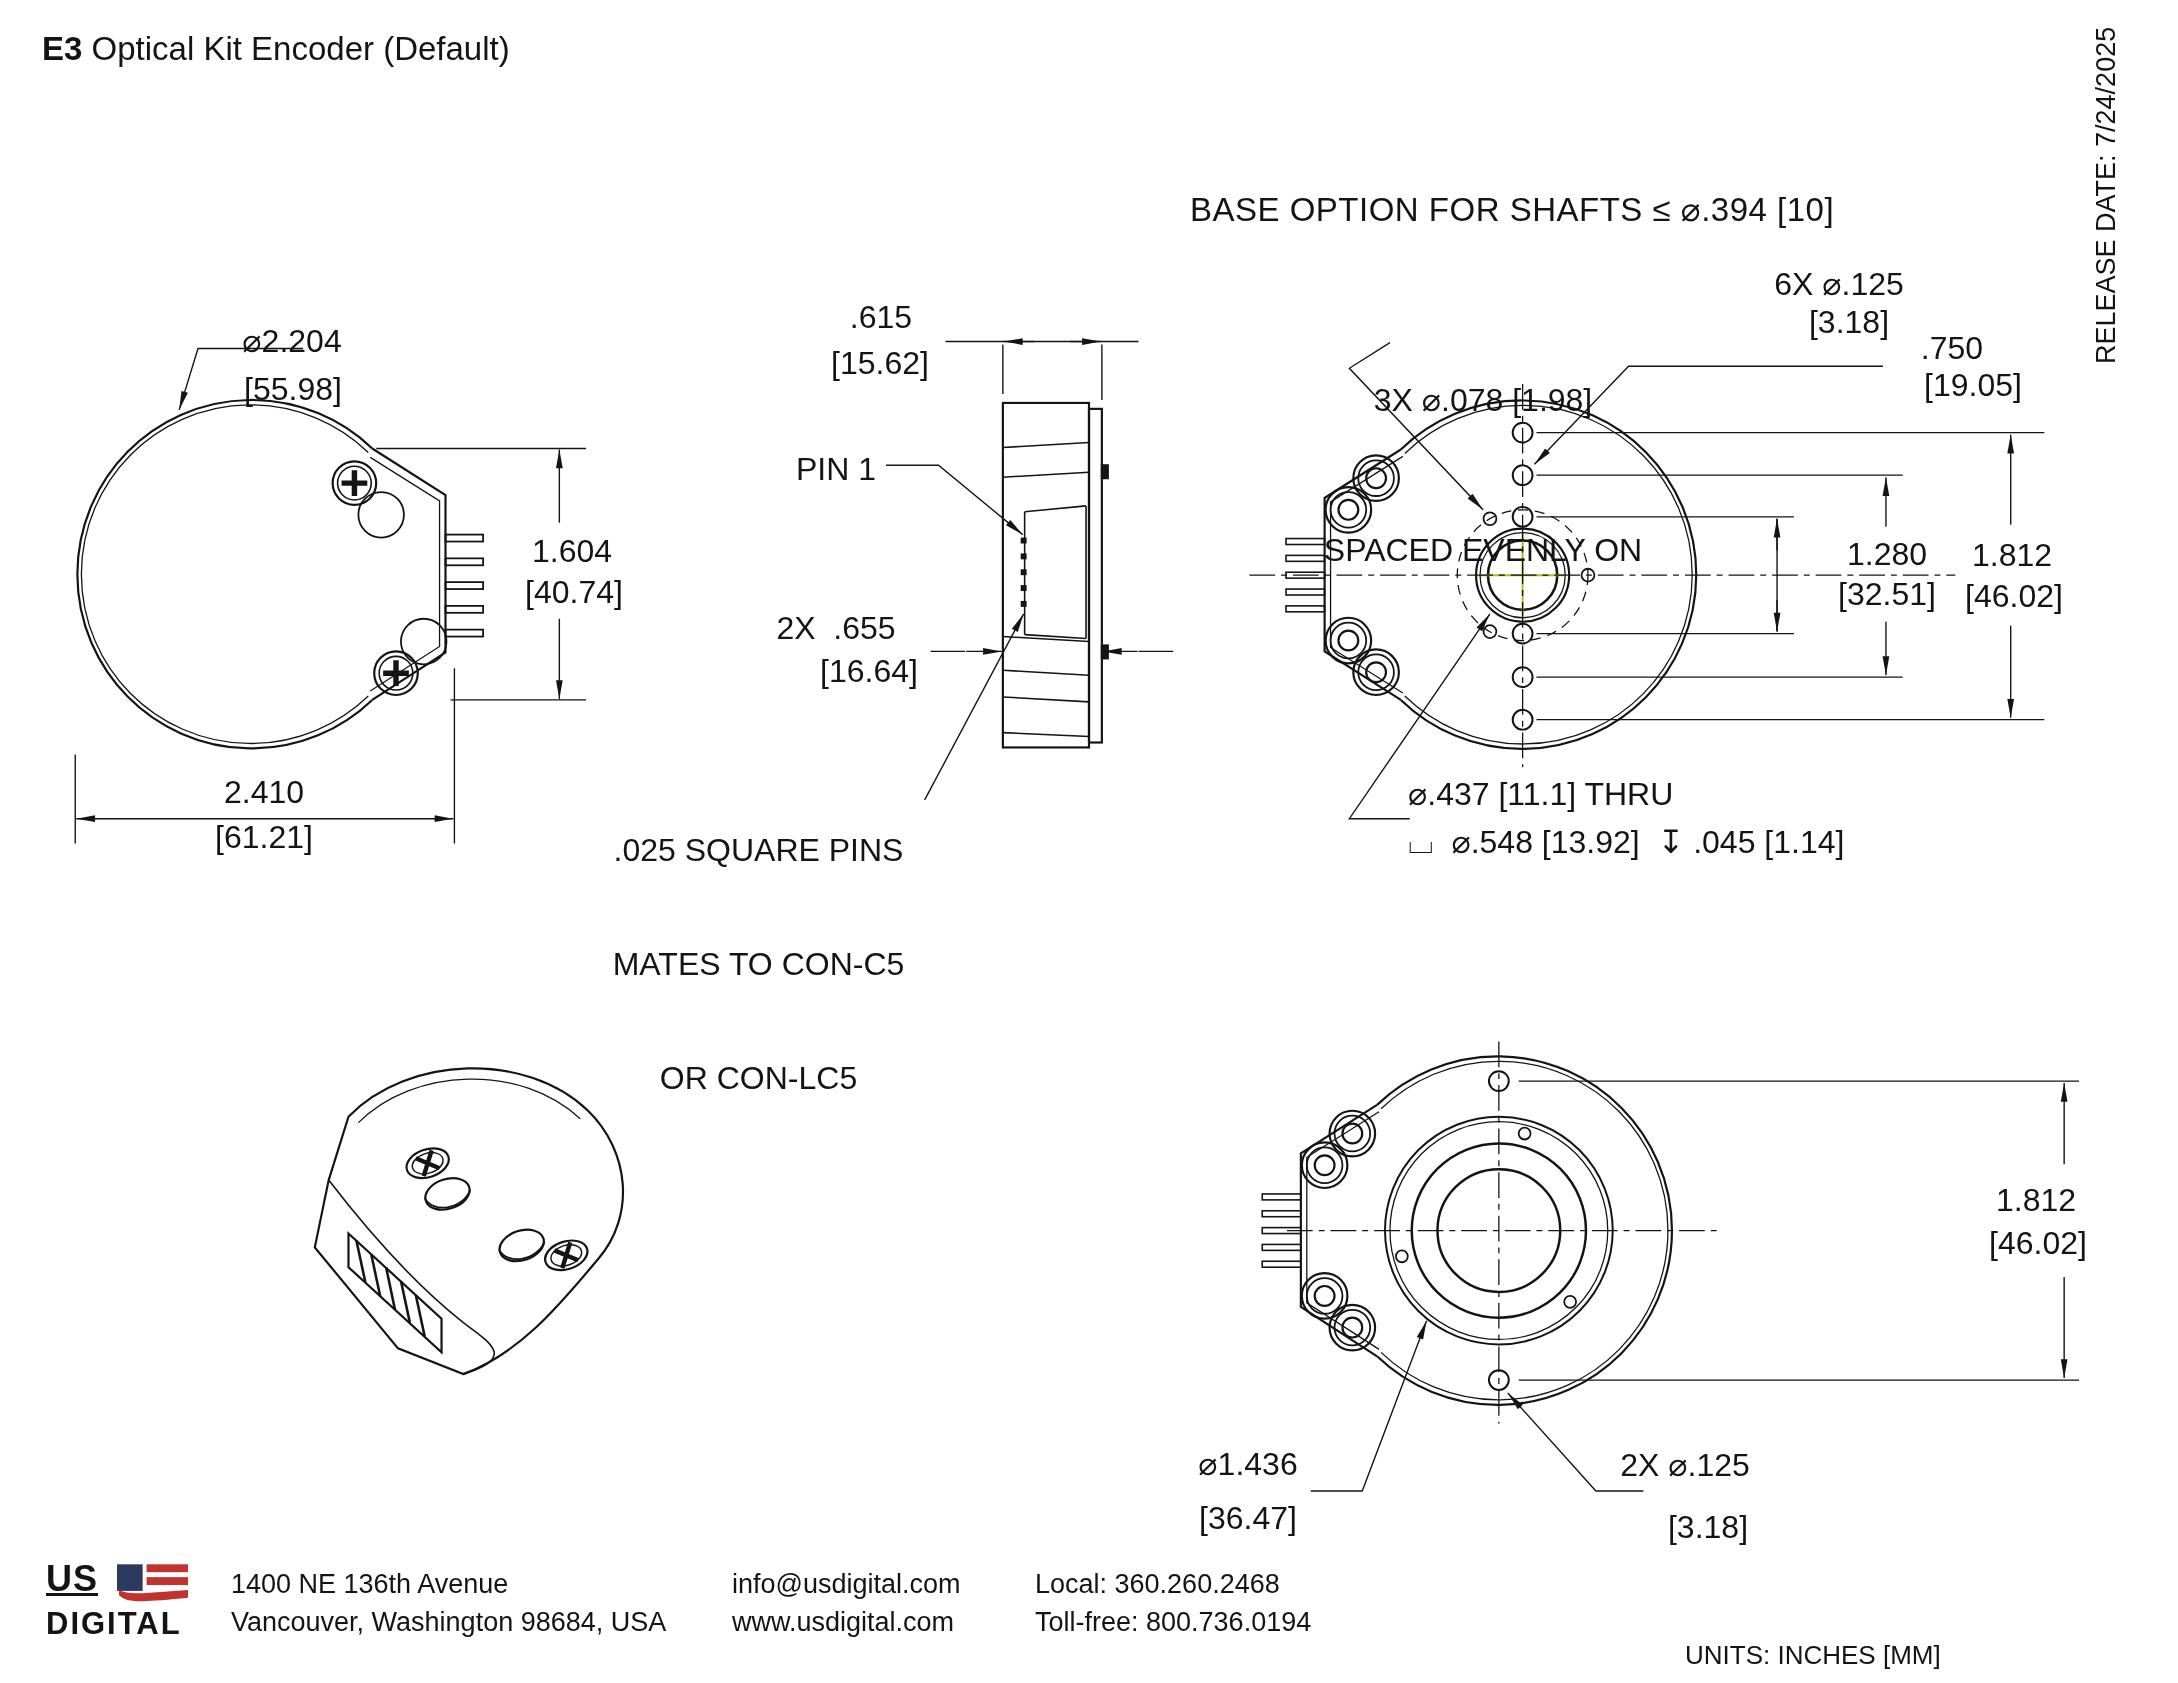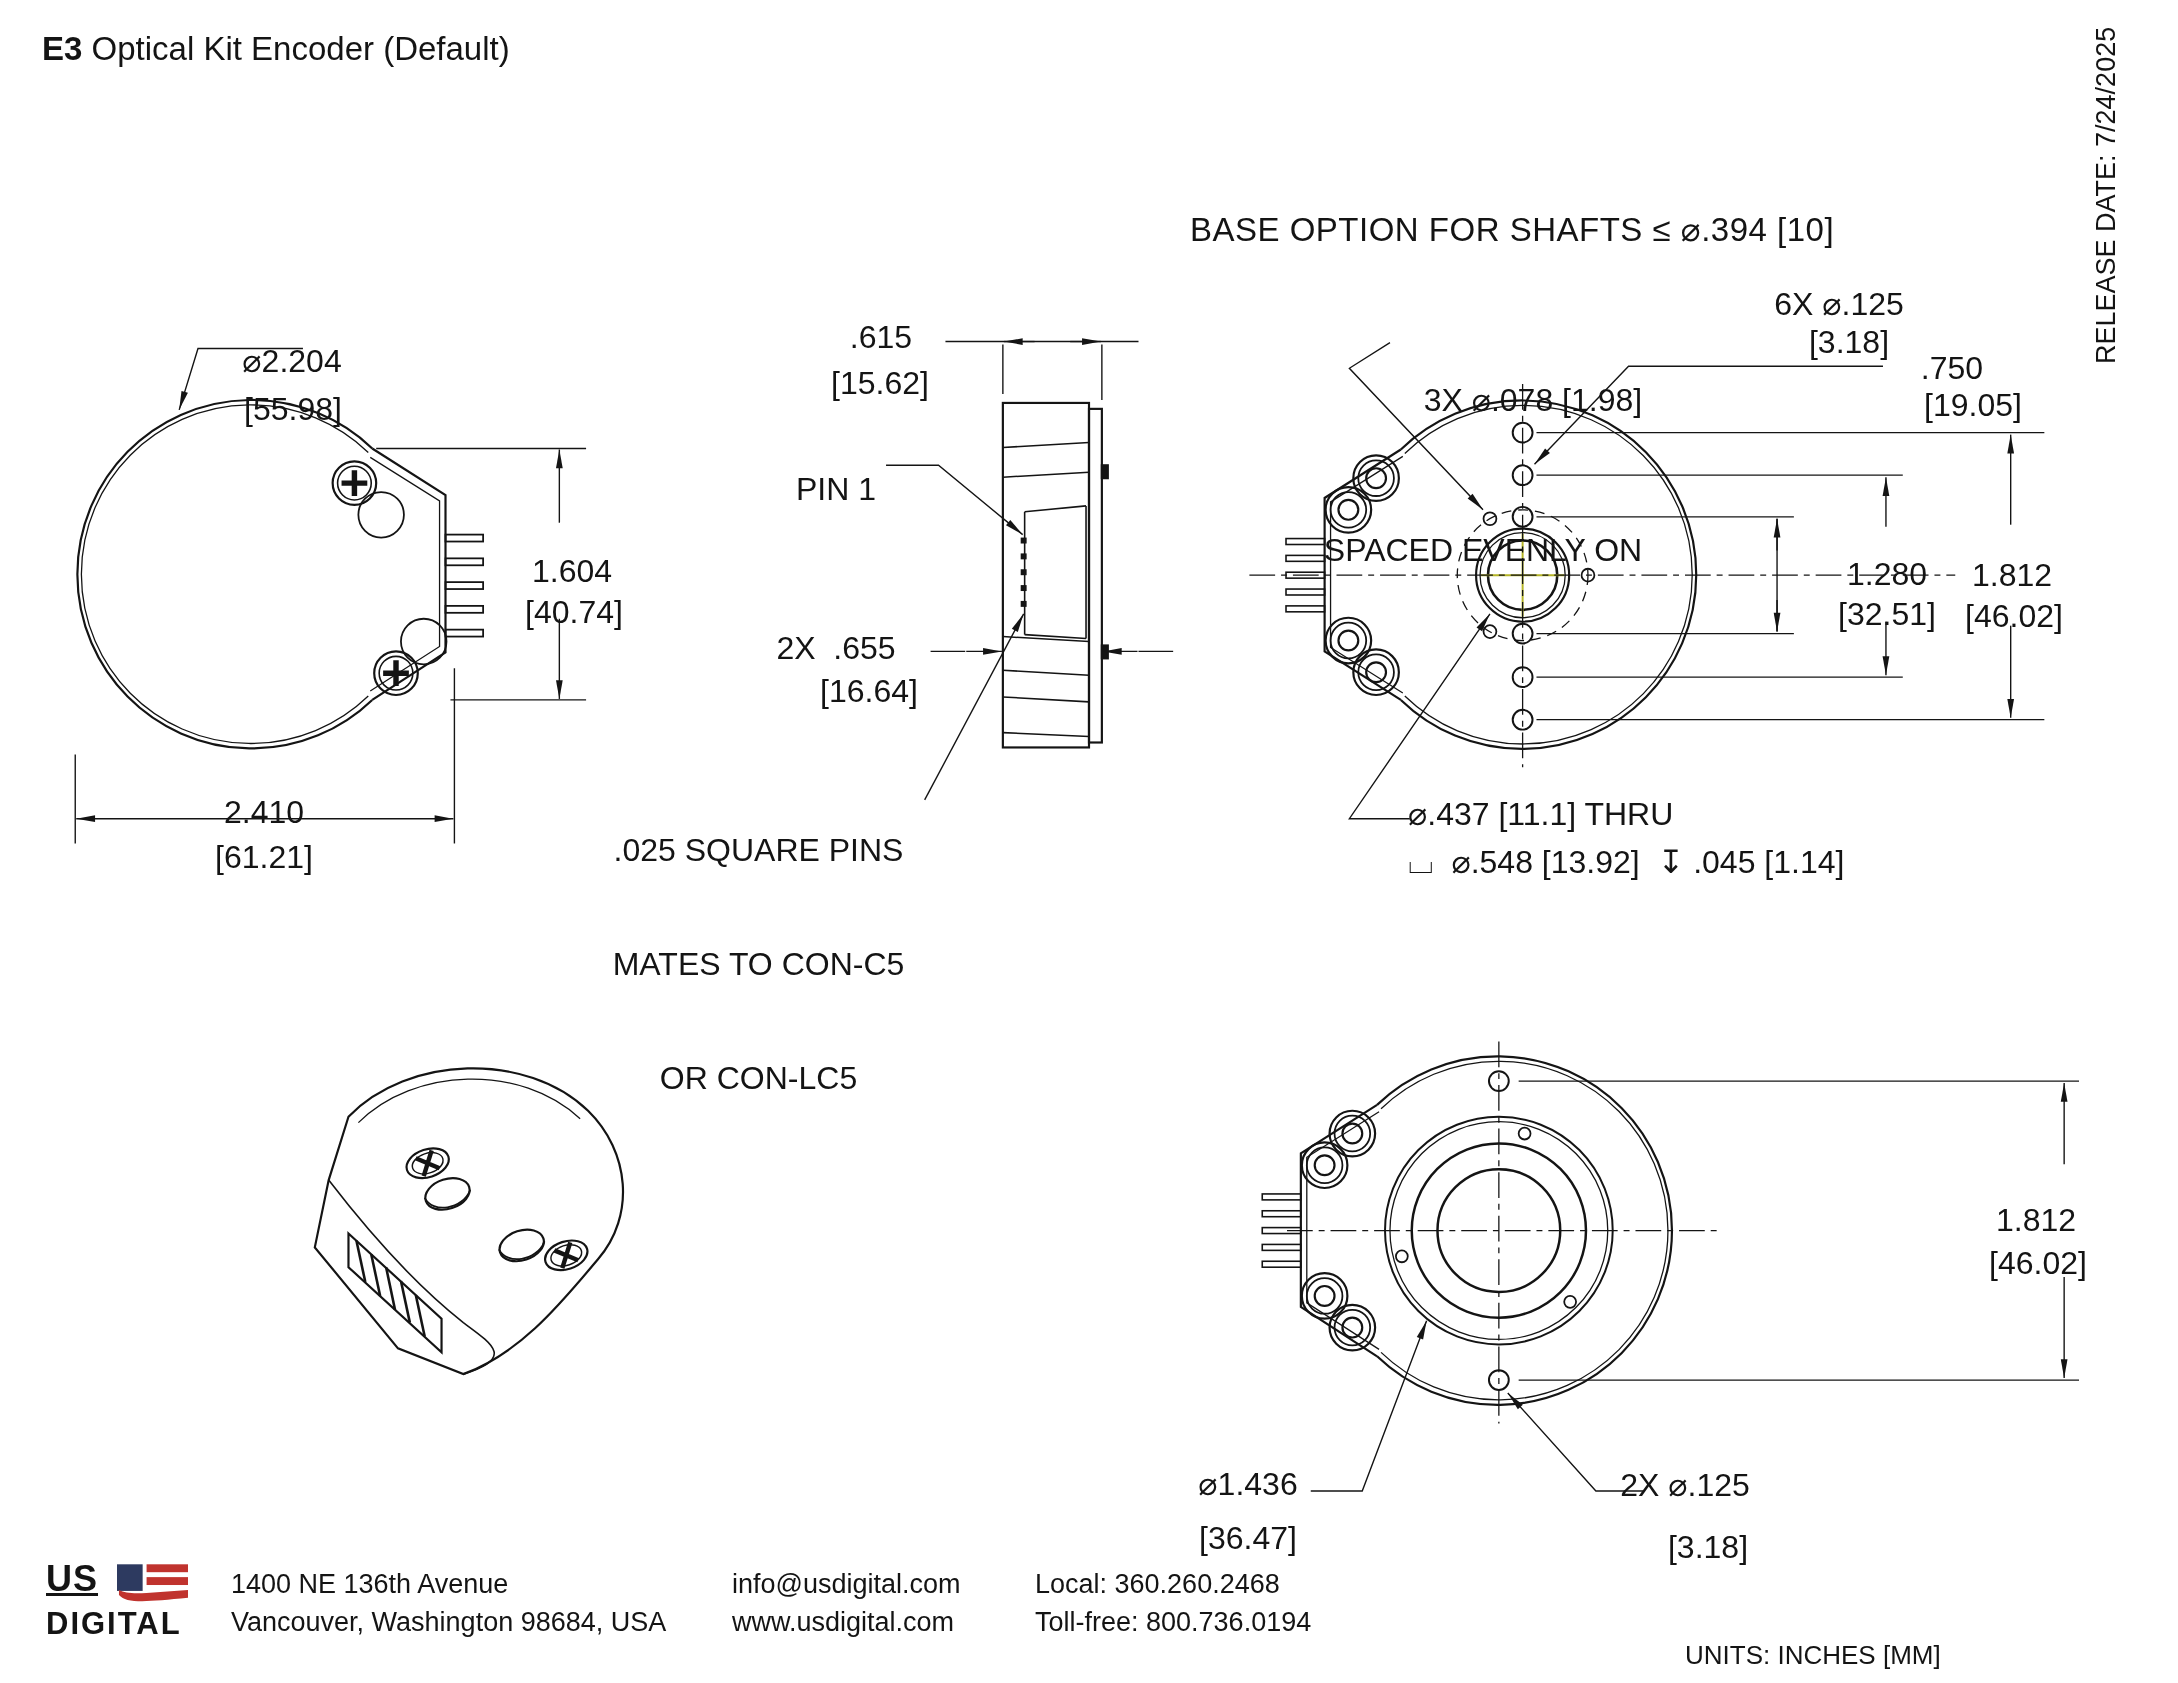--- a/index.html
+++ b/index.html
@@ -1,28 +1,28 @@
 <!DOCTYPE html>
 <html><head>
 <meta charset="utf-8">
 <style>
   html,body{margin:0;padding:0;background:#ffffff;}
   body{width:2178px;height:1683px;position:relative;overflow:hidden;
        font-family:"Liberation Sans","DejaVu Sans",sans-serif;color:#141414;}
   #stage{position:absolute;left:0;top:0;width:1909px;height:1683px;}
   svg.art{position:absolute;left:0;top:0;}
-  .lbl{position:absolute;font-size:32px;line-height:1.05;white-space:pre;color:#141414;margin-top:20px;}
+  .lbl{position:absolute;font-size:32px;line-height:1.05;white-space:pre;color:#141414;}
   .c{transform:translateX(-50%);text-align:center;}
   .hd{font-size:33px;letter-spacing:0.5px;}
   .title{position:absolute;left:42px;top:30px;font-size:33px;white-space:pre;}
   .title b{font-weight:bold;}
   .vert{position:absolute;left:2091px;top:364px;transform:rotate(-90deg);
         transform-origin:0 0;font-size:27px;white-space:nowrap;}
   .notes-r{position:absolute;left:594px;width:329px;text-align:center;font-size:32px;line-height:38px;white-space:pre;}
-  .blk-c{position:absolute;transform:translateX(-50%);text-align:right;font-size:32px;line-height:50px;white-space:pre;}
+  .blk-c{position:absolute;transform:translateX(-50%);text-align:center;font-size:32px;line-height:50px;white-space:pre;}
   .ft{position:absolute;font-size:27px;white-space:pre;}
   .ft2{position:absolute;font-size:26px;line-height:31px;white-space:pre;}
   .logo-us{position:absolute;left:46px;top:1558px;font-size:36px;font-weight:bold;letter-spacing:1px;text-decoration:underline;}
   .logo-digital{position:absolute;left:46px;top:1606px;font-size:31px;font-weight:bold;letter-spacing:2px;}
   .flagbox{position:absolute;left:117px;top:1562px;}
 </style>
 </head>
 <body>
 
 <div id="stage">

